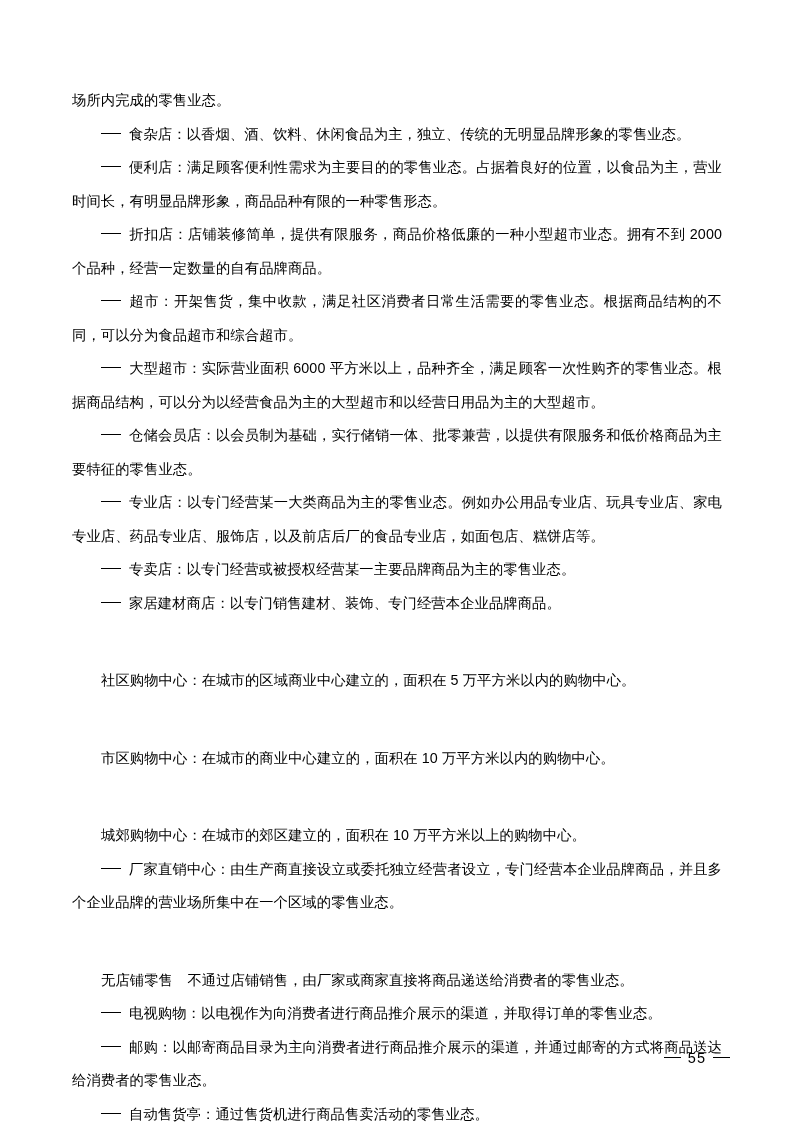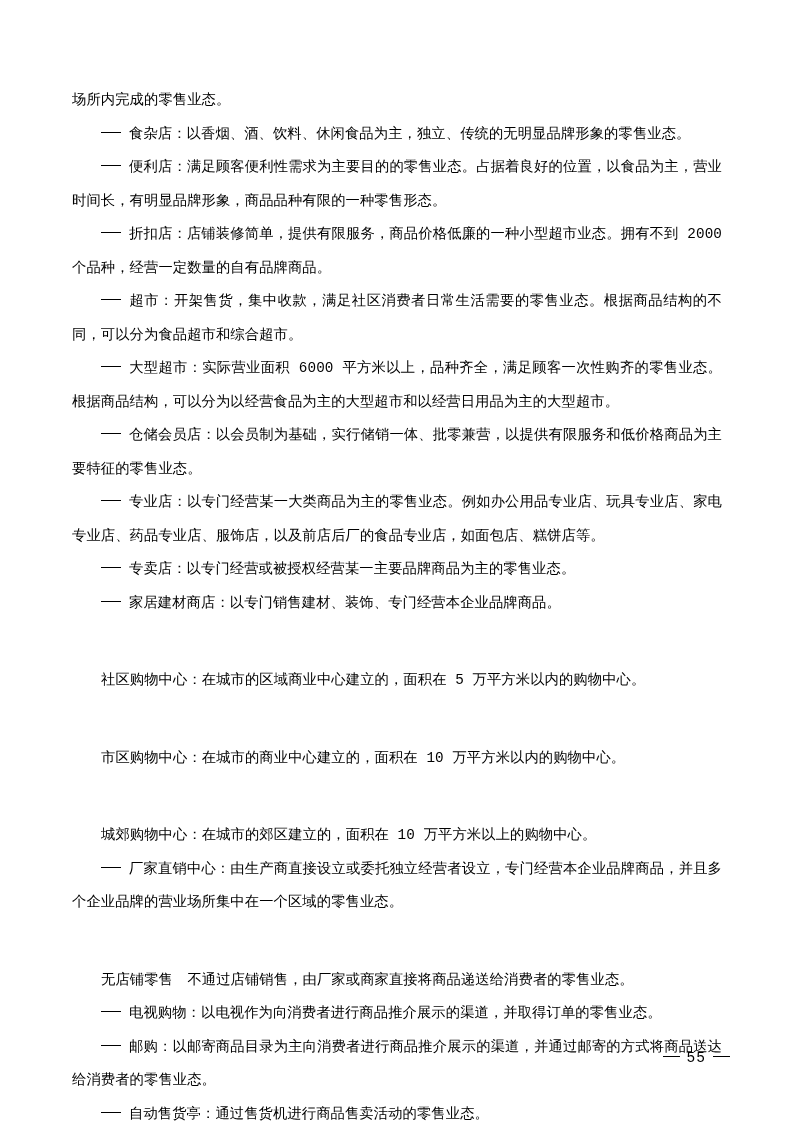--- a/index.html
+++ b/index.html
@@ -7,21 +7,21 @@
     padding: 0;
     background: #8a8a8a;
   }
   .page {
     width: 793px;
     height: 1122px;
     background: #ffffff;
     margin: 0 auto;
     position: relative;
     box-sizing: border-box;
-    font-family: Liberation Mono, monospace;
+    font-family: Liberation Sans, sans-serif;
     color: #000000;
     overflow: hidden;
   }
   .content {
     position: absolute;
     left: 72px;
     top: 84px;
     width: 650px;
   }
   p {

